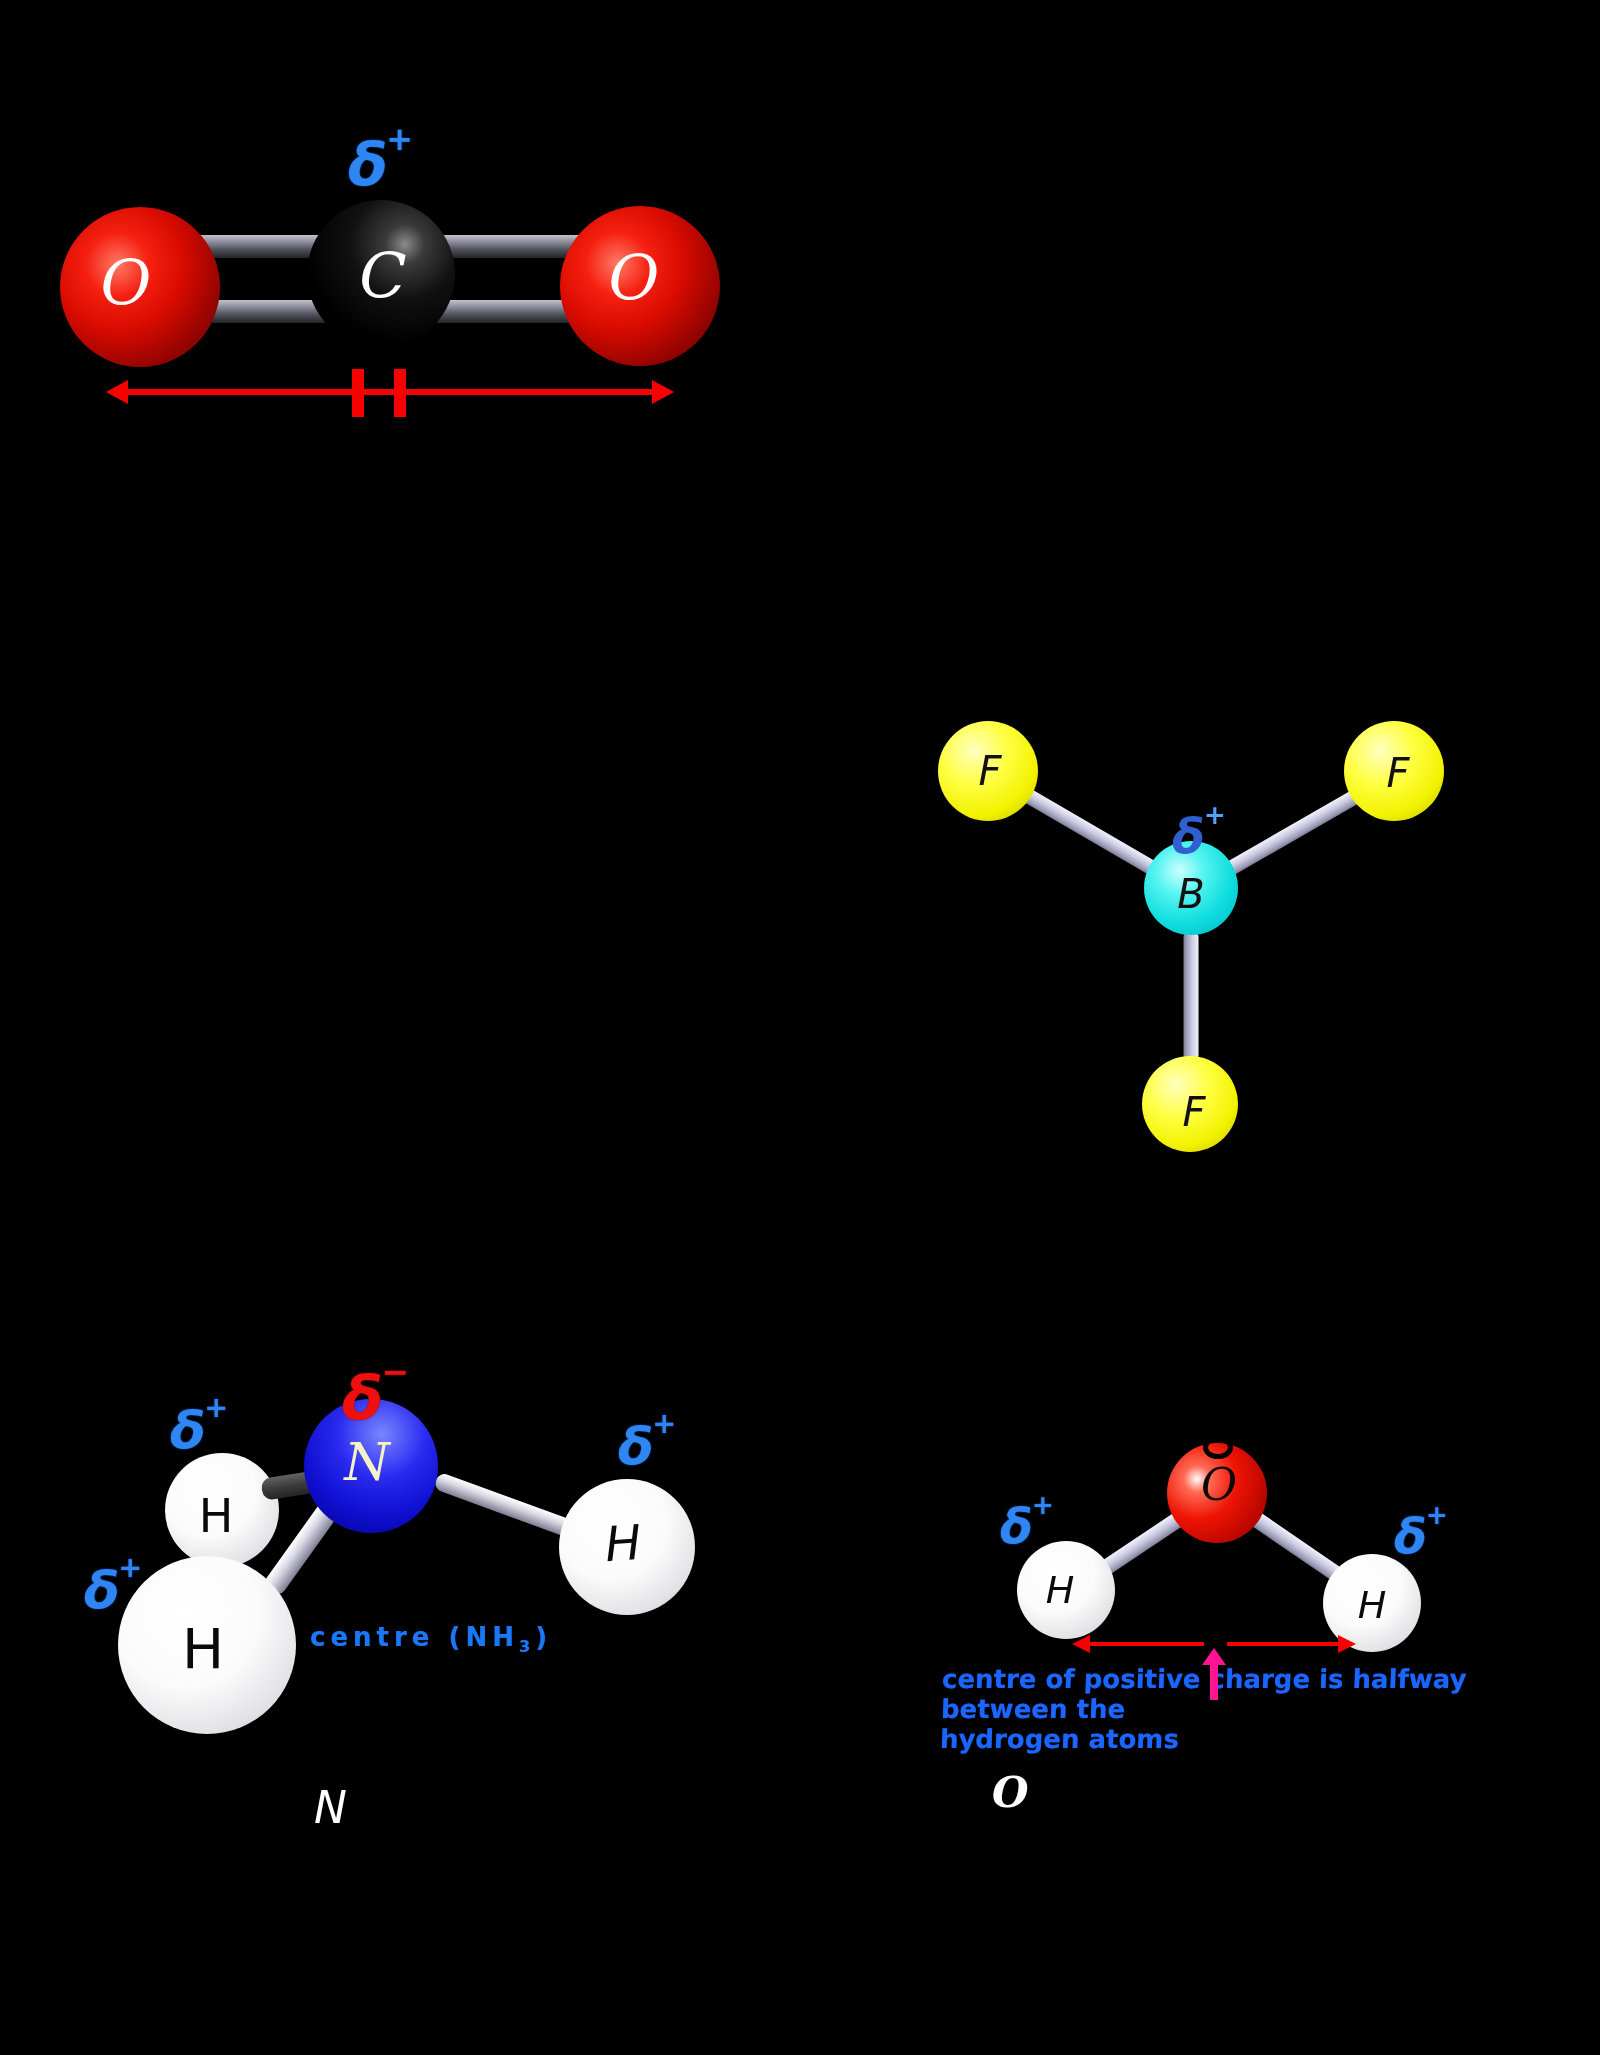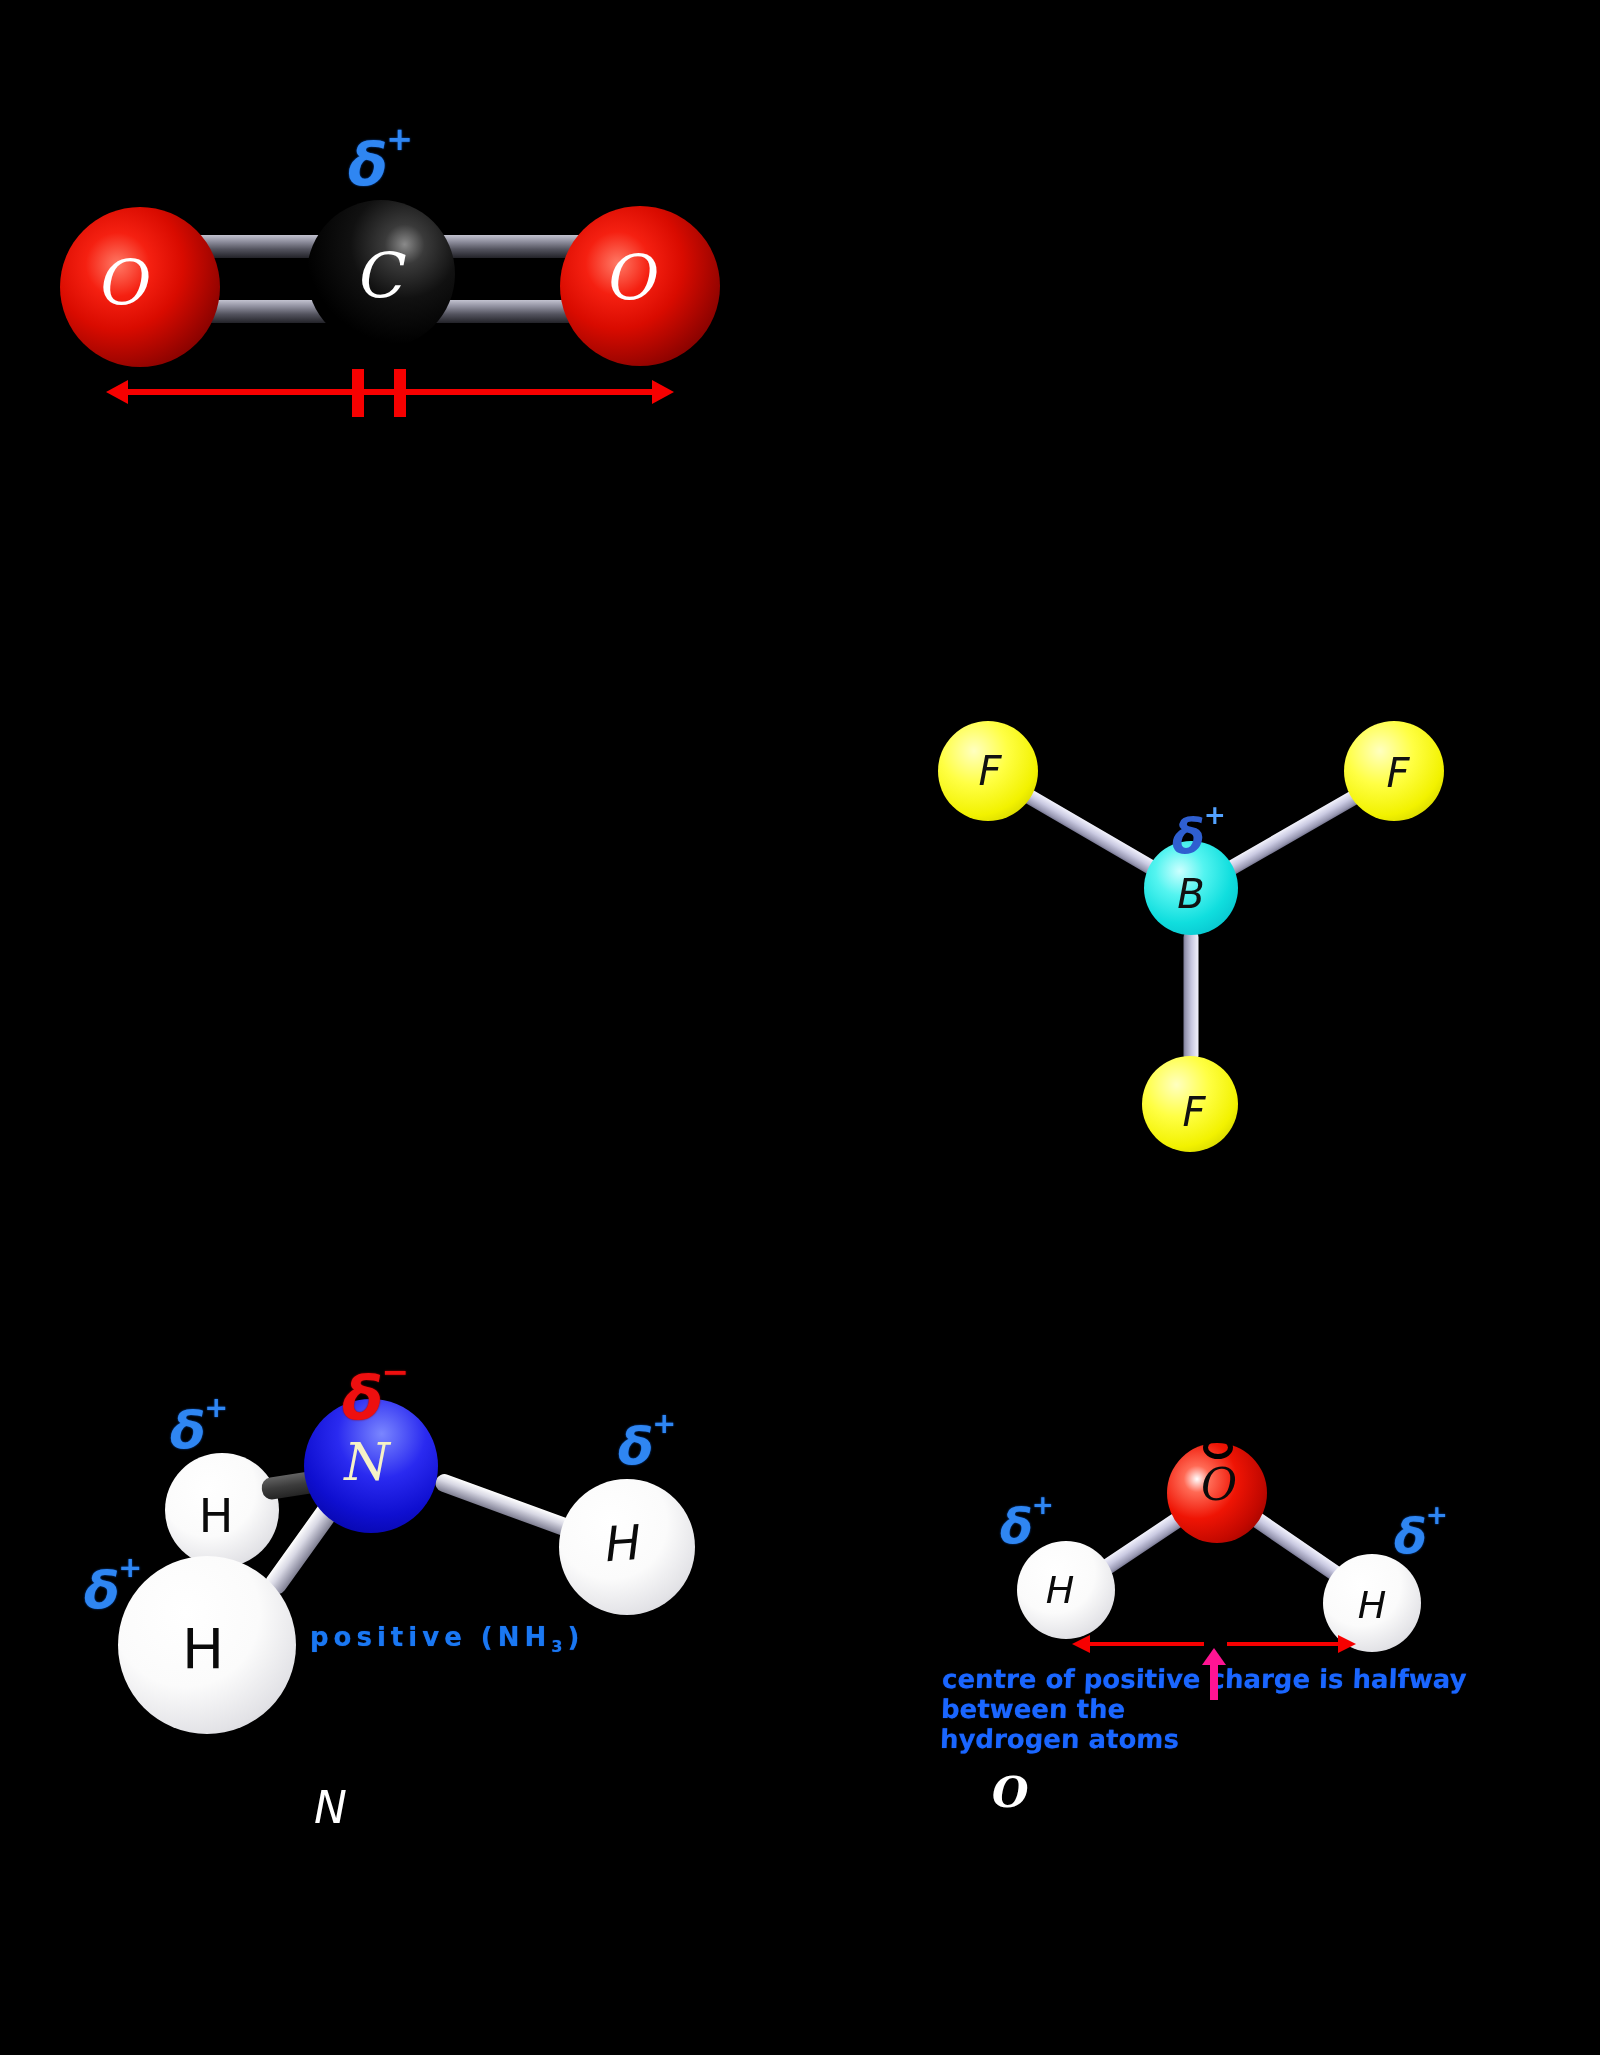--- a/index.html
+++ b/index.html
@@ -124,21 +124,21 @@
       <span>δ</span><sup>+</sup>
     </span>
     <span class="delta blue-d" style="left:84px; top:1564px; font-size:52px;">
       <span>δ</span><sup>+</sup>
     </span>
     <span class="delta blue-d" style="left:618px; top:1420px; font-size:52px;">
       <span>δ</span><sup>+</sup>
     </span>
 
     <div class="marker-text" style="left:310px; top:1622px; font-size:26px; color:#1a78f2; letter-spacing:5px; text-shadow:0 0 1px #0a3fb0;">
-      <span>positive (NH</span><sub style="font-size:62%;">3</sub><span>)</span>
+      <span>centre (NH</span><sub style="font-size:62%;">3</sub><span>)</span>
     </div>
 
     <span class="stray sans" style="left:314px; top:1786px; font-size:44px;">N</span>
   </div>
 
   <div>
     <div class="bond bond-lav" style="left:1095px; top:1567px; width:108px; height:16px; transform:rotate(-33.7deg);"></div>
     <div class="bond bond-lav" style="left:1250px; top:1507px; width:115px; height:16px; transform:rotate(34.4deg);"></div>
 
     <div class="atom sphere-o-water" style="left:1167px; top:1443px; width:100px; height:100px;">

